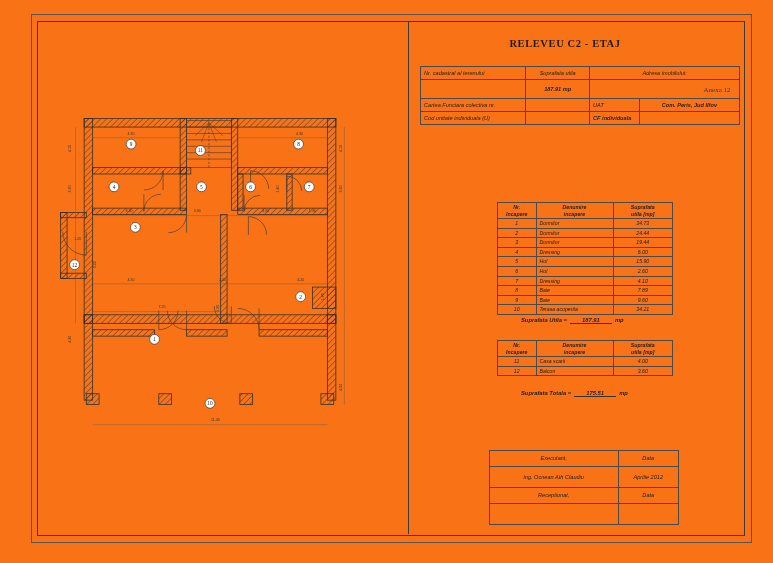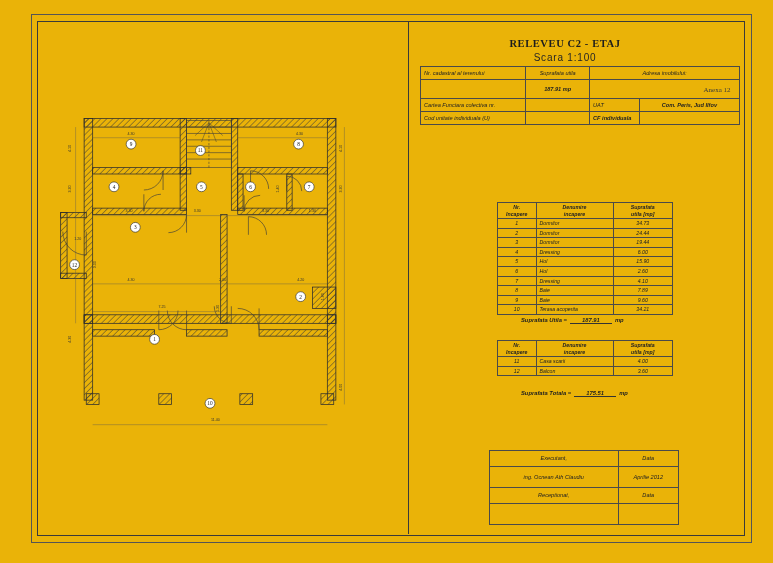--- a/index.html
+++ b/index.html
@@ -6,21 +6,21 @@
   html,body{margin:0;padding:0;background:#ffffff;}
   body{
     width:773px;height:563px;position:relative;overflow:hidden;
     font-family:"Liberation Sans", sans-serif;
     color:#2a2a2a;
     -webkit-font-smoothing:antialiased;
   }
   
   #sheet{
     position:absolute;left:0;top:0;width:773px;height:563px;
-    background:#eab308;
+    background:#f97316;
   }
   .frame-outer{
     position:absolute;left:31px;top:14px;width:719px;height:527px;
     border:1px solid #555;
   }
   .frame-inner{
     position:absolute;left:37px;top:21px;width:706px;height:513px;
     border:1px solid #3a3a3a;
   }
   .mid-divider{
@@ -104,21 +104,20 @@
 </head>
 <body>
 
 <div id="sheet">
 
   <div class="frame-outer"></div>
   <div class="frame-inner"></div>
   <div class="mid-divider"></div>
 
   <div class="title-main">RELEVEU C2 - ETAJ</div>
-  <div class="title-scale">Scara  1:100</div>
   <div class="anexa">Anexa 12</div>
 
   <table class="doc" id="tbl-header">
     <tbody>
         <tr>
       <td class="l" style="width:33%">Nr. cadastral al terenului</td>
       <td class="c" style="width:20%">Suprafata utila</td>
       <td class="c" style="width:47%">Adresa imobilului:</td>
     </tr>
     <tr>

